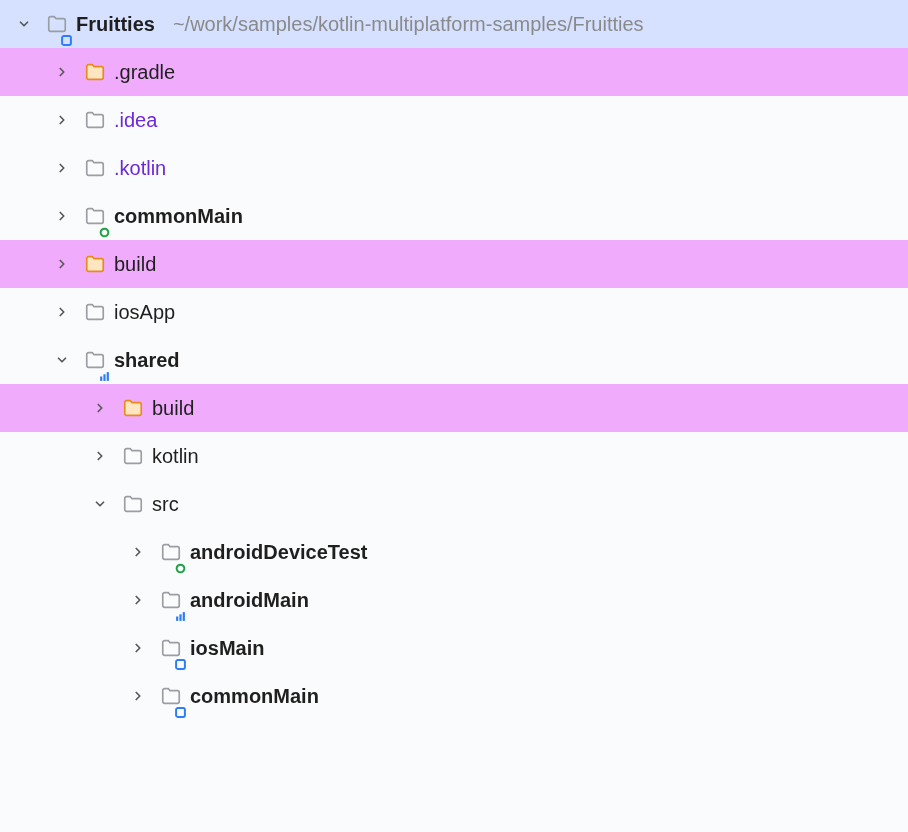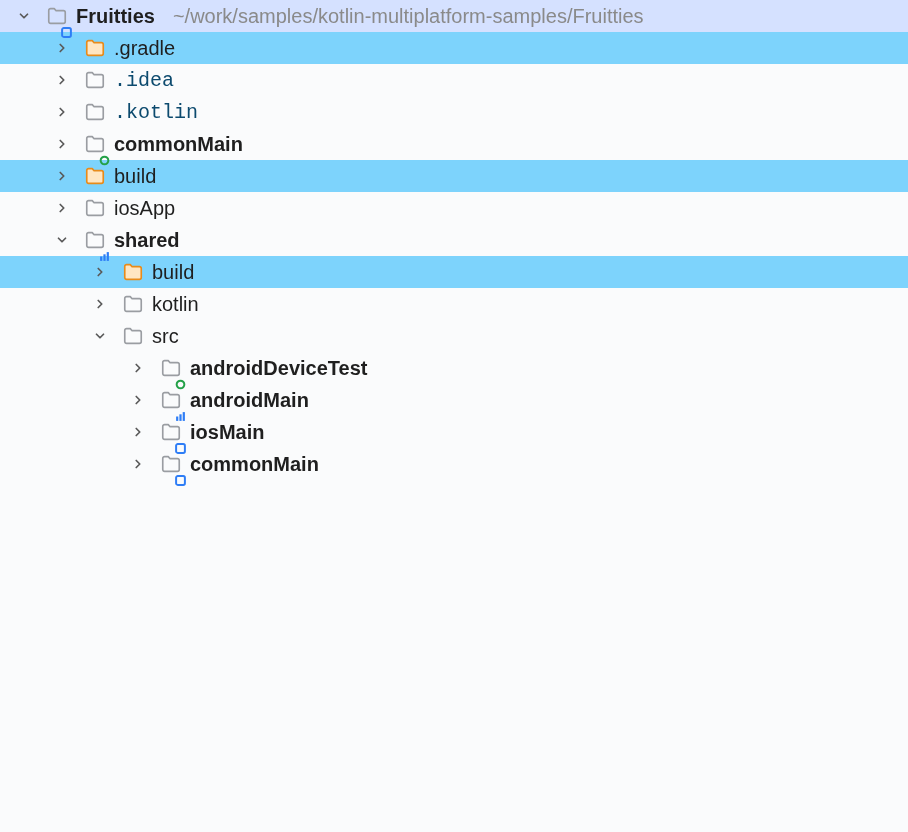--- a/index.html
+++ b/index.html
@@ -7,29 +7,29 @@
       font-family: -apple-system, BlinkMacSystemFont, "Segoe UI", sans-serif;
       font-size: 20px;
       background: #fafbfc;
       width: 908px;
       height: 832px;
       overflow: hidden;
     }
     .tree-row {
       display: flex;
       align-items: center;
-      height: 32px;
+      height: 48px;
       padding-left: 12px;
       cursor: pointer;
     }
     .tree-row.selected {
       background: #d5e1ff;
     }
     .tree-row.excluded {
-      background: #7dd3fc;
+      background: #f0abfc;
     }
     .indent {
       display: inline-block;
       flex-shrink: 0;
     }
     .arrow {
       width: 24px;
       height: 24px;
       display: flex;
       align-items: center;
@@ -52,22 +52,21 @@
       position: relative;
     }
     .label {
       color: #1f1f1f;
       white-space: nowrap;
     }
     .label.bold {
       font-weight: 700;
     }
     .label.idea {
-      color: #0c4a6e;
-      font-family: Liberation Mono, monospace;
+      color: #6d28d9;
     }
     .path {
       color: #8a8a8a;
       margin-left: 18px;
       white-space: nowrap;
     }
     .folder-badge {
       position: absolute;
       bottom: -2px;
       right: -2px;

